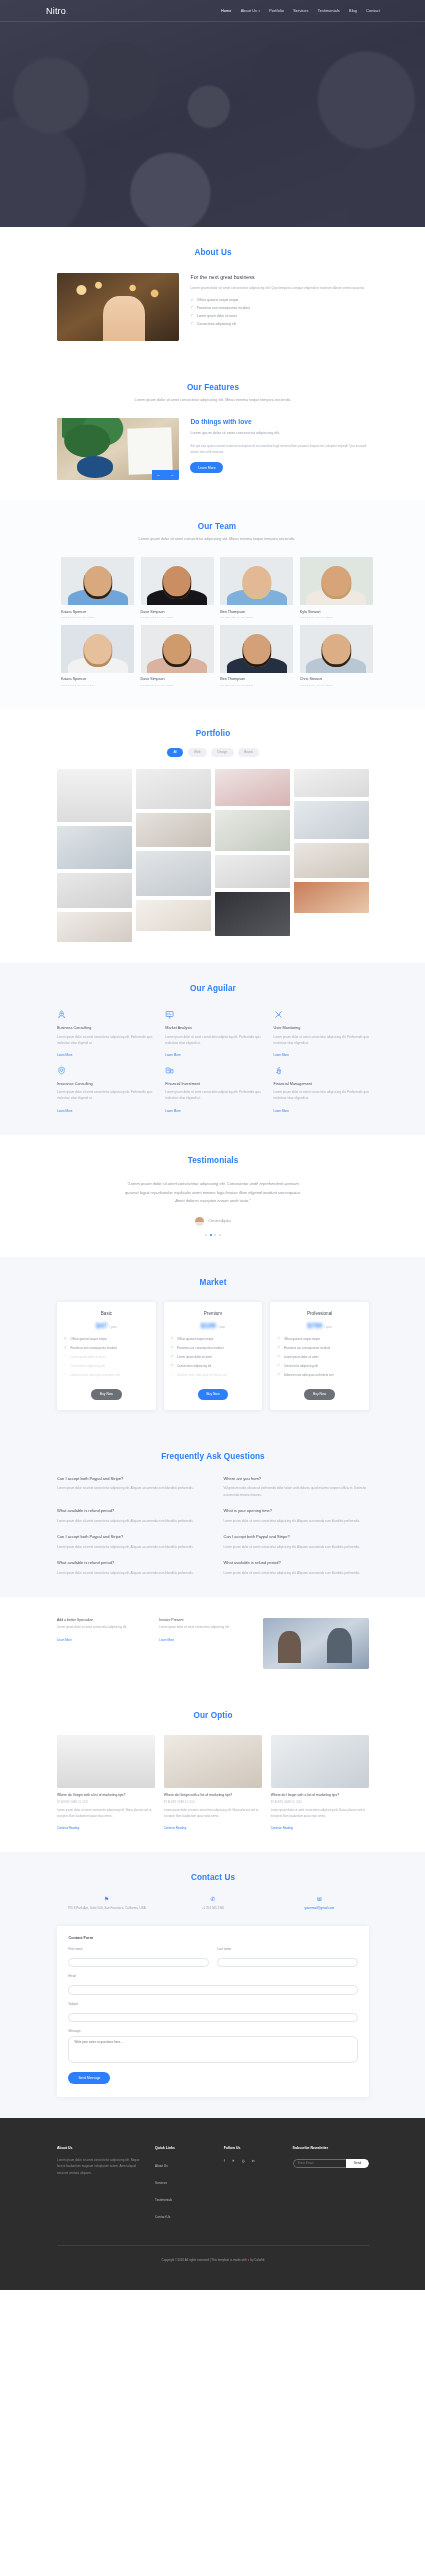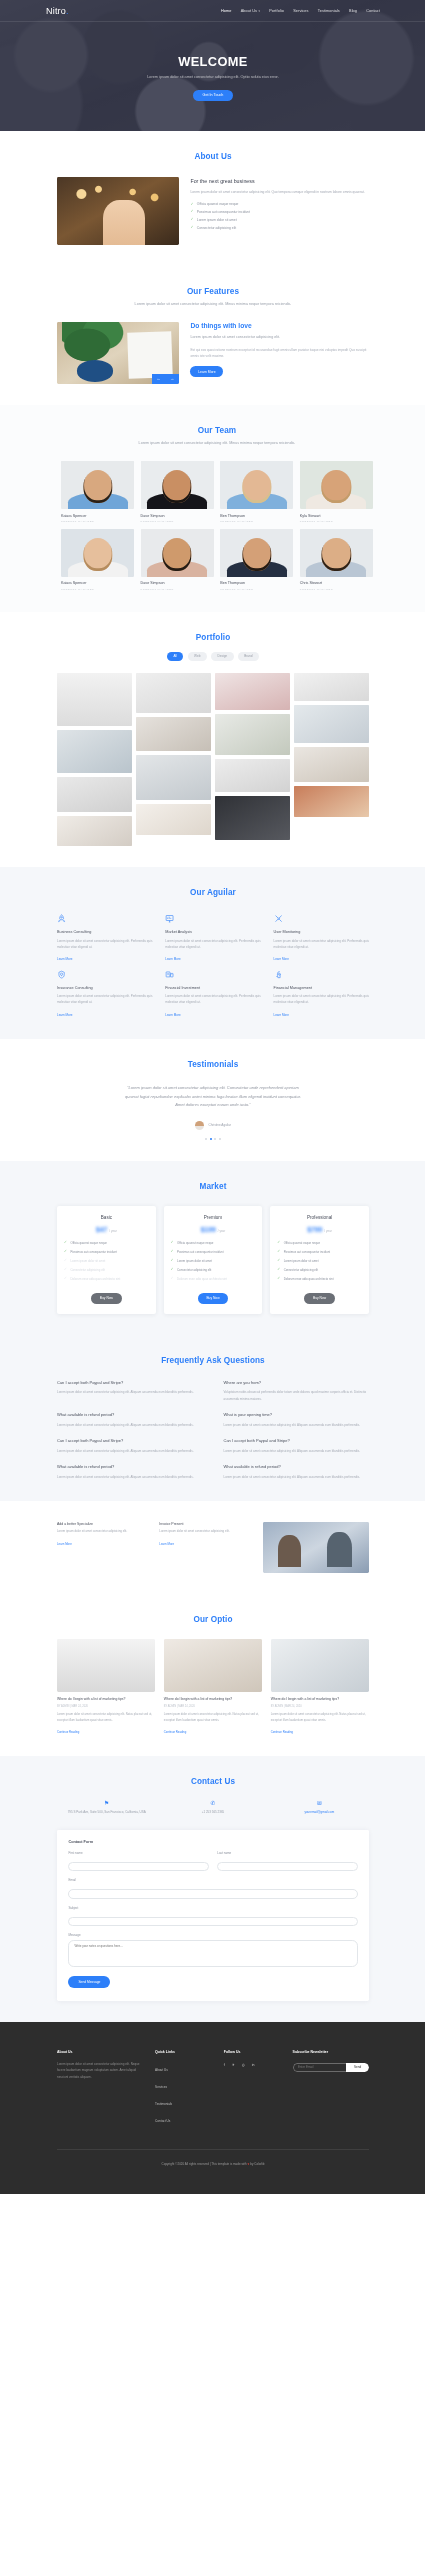--- a/index.html
+++ b/index.html
@@ -8,21 +8,21 @@
     font-family: "Liberation Sans", sans-serif;
     background: #ffffff;
     color: #333;
     -webkit-font-smoothing: antialiased;
   }
   .wrap { width: 426px; position: relative; }
   .container { width: 312px; margin: 0 auto; }
 
   
   .hero {
-    height: 131px;
+    height: 227px;
     position: relative;
     overflow: hidden;
     background: #2b2f42;
   }
   .hero-photo {
     position: absolute; inset: 0;
     background:
       radial-gradient(circle at 12% 42%, #7c8193 0 9%, transparent 10%),
       radial-gradient(circle at 28% 36%, #55596b 0 11%, transparent 12%),
       radial-gradient(circle at 49% 47%, #8b8fa0 0 8%, transparent 9%),
@@ -325,25 +325,20 @@
             <a href="#" class="">About Us<span class="caret">▾</span></a>
             <a href="#" class="">Portfolio</a>
             <a href="#" class="">Services</a>
             <a href="#" class="">Testimonials</a>
             <a href="#" class="">Blog</a>
             <a href="#" class="">Contact</a>
           </div>
       </div>
     </nav>
 
-    <div class="hero-body">
-      <h1 class="hero-title">WELCOME</h1>
-      <p class="hero-sub">Lorem ipsum dolor sit amet consectetur adipisicing elit. Optio soluta eius error.</p>
-      <button class="btn hero-btn">Get In Touch</button>
-    </div>
   </header>
 
   <section class="section">
     <div class="container">
       <h2 class="sec-title">About Us</h2>
       <div class="about-row">
         <div class="about-img"></div>
         <div class="about-col">
           <h3 class="about-h">For the next great business</h3>
           <p class="about-p">Lorem ipsum dolor sit amet consectetur adipisicing elit. Quo tempora cumque eligendi in nostrum labore omnis quaerat.</p>

